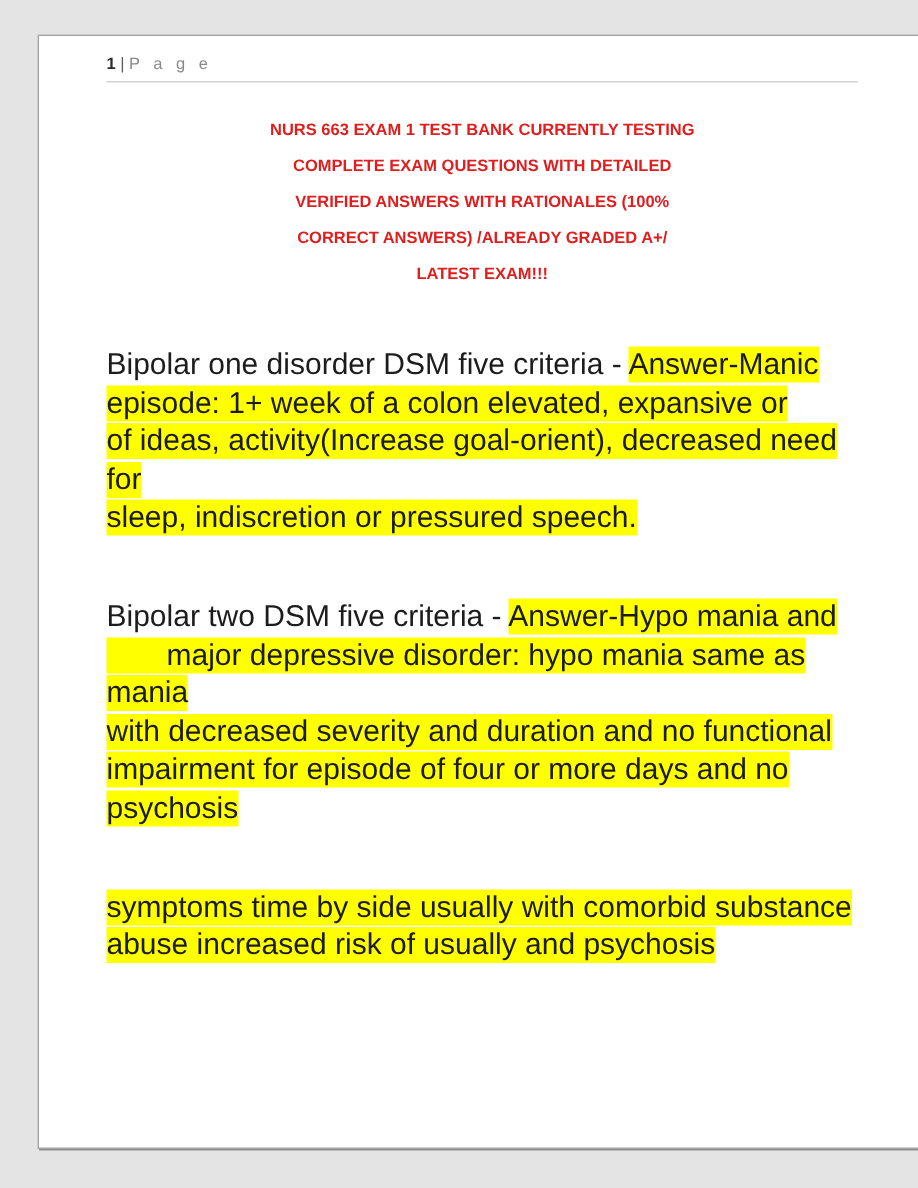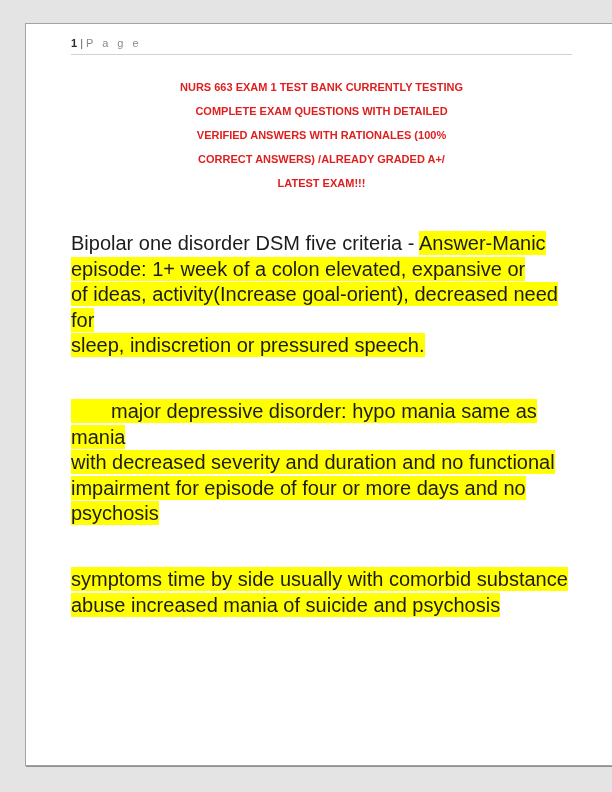--- a/index.html
+++ b/index.html
@@ -72,23 +72,24 @@
     </div>
 
   <div class="paragraphs">
       <div class="para">
         <div><span>Bipolar one disorder DSM five criteria - </span><span class="hl" style="background: rgb(255, 255, 0);">Answer-Manic</span></div>
         <div><span class="hl" style="background: rgb(255, 255, 0);">episode: 1+ week of a colon elevated, expansive or</span></div>
         <div><span class="hl" style="background: rgb(255, 255, 0);">of ideas, activity(Increase goal-orient), decreased need for</span></div>
         <div><span class="hl" style="background: rgb(255, 255, 0);">sleep, indiscretion or pressured speech.</span></div>
       </div>
       <div class="para">
+        <div><span>Bipolar two DSM five criteria - </span><span class="hl" style="background: rgb(255, 255, 0);">Answer-Hypo mania and</span></div>
         <div><span class="hl" style="background: rgb(255, 255, 0); padding-left: 40px;">major depressive disorder: hypo mania same as mania</span></div>
         <div><span class="hl" style="background: rgb(255, 255, 0);">with decreased severity and duration and no functional</span></div>
         <div><span class="hl" style="background: rgb(255, 255, 0);">impairment for episode of four or more days and no</span></div>
         <div><span class="hl" style="background: rgb(255, 255, 0);">psychosis</span></div>
       </div>
       <div class="para">
         <div><span class="hl" style="background: rgb(255, 255, 0);">symptoms time by side usually with comorbid substance</span></div>
-        <div><span class="hl" style="background: rgb(255, 255, 0);">abuse increased mania of suicide and psychosis</span></div>
+        <div><span class="hl" style="background: rgb(255, 255, 0);">abuse increased risk of usually and psychosis</span></div>
       </div>
     </div>
 </div>
 
 </body></html>

